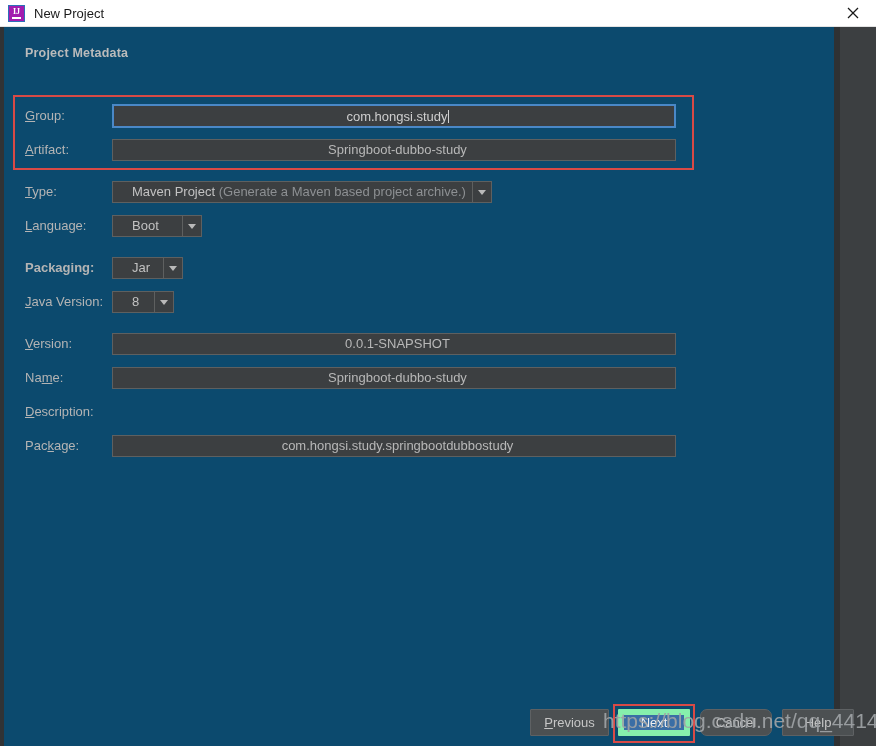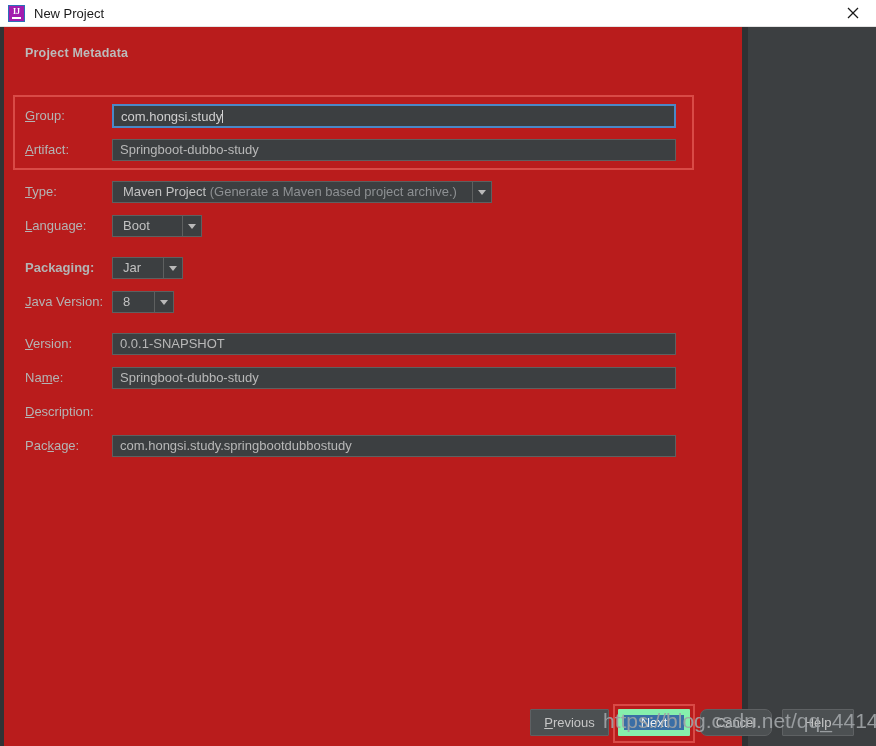--- a/index.html
+++ b/index.html
@@ -81,23 +81,23 @@
     justify-content: center;
     color: #1a1a1a;
     font-size: 14px;
     line-height: 1;
   }
 
   
   #content {
     position: absolute;
     left: 0; top: 27px;
-    width: 748px;
+    width: 840px;
     height: 719px;
-    background: #b91c1c;
+    background: #0c4a6e;
   }
   #left-edge {
     position: absolute;
     left: 0; top: 0;
     width: 4px;
     height: 719px;
     background: #313335;
   }
   #right-edge {
     position: absolute;
@@ -129,20 +129,21 @@
     position: absolute;
     box-sizing: border-box;
     background: #3c3f41;
     border: 1px solid #5e6060;
     color: #b8b8b8;
     font-size: 13px;
     line-height: 20px;
     padding: 0 0 0 7px;
     white-space: nowrap;
     overflow: hidden;
+    text-align: center;
   }
   .tfield.focused {
     border: 2px solid #4a88c7;
     color: #cfcfcf;
   }
   .caret {
     display: inline-block;
     width: 1px;
     height: 13px;
     background: #d2d2d2;
@@ -159,21 +160,21 @@
     background: #3c3f41;
   }
   .combo .combo-text {
     flex: 1 1 auto;
     box-sizing: border-box;
     border: 1px solid #5e6060;
     border-right: none;
     font-size: 13px;
     color: #c2c2c2;
     line-height: 20px;
-    padding-left: 10px;
+    padding-left: 19px;
     white-space: nowrap;
     overflow: hidden;
   }
   .combo .combo-text .dim { color: #8d9093; }
   .combo .combo-arrow {
     flex: 0 0 20px;
     box-sizing: border-box;
     border: 1px solid #5e6060;
     display: flex;
     align-items: center;

